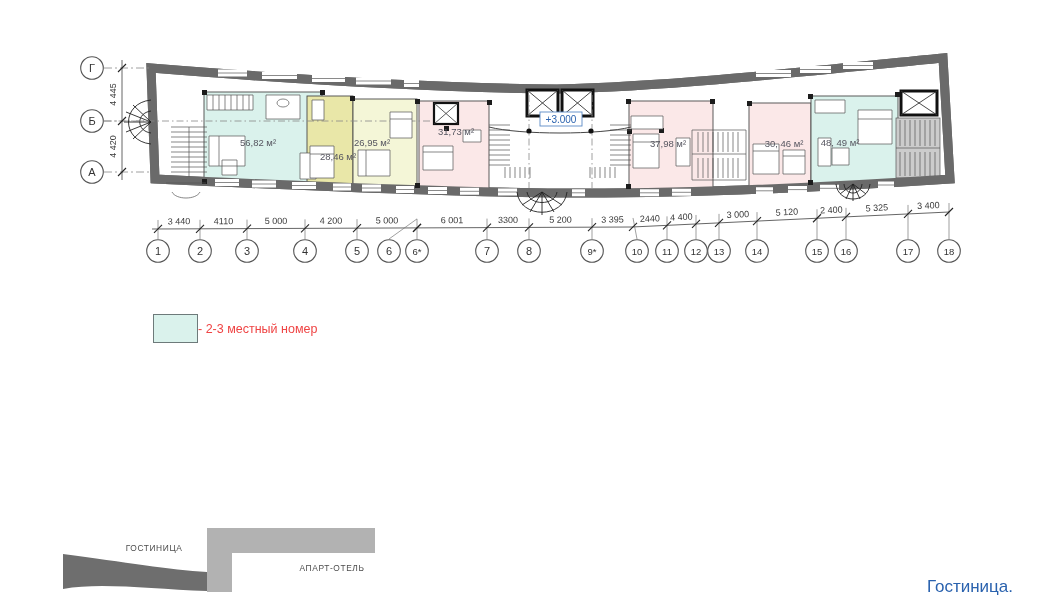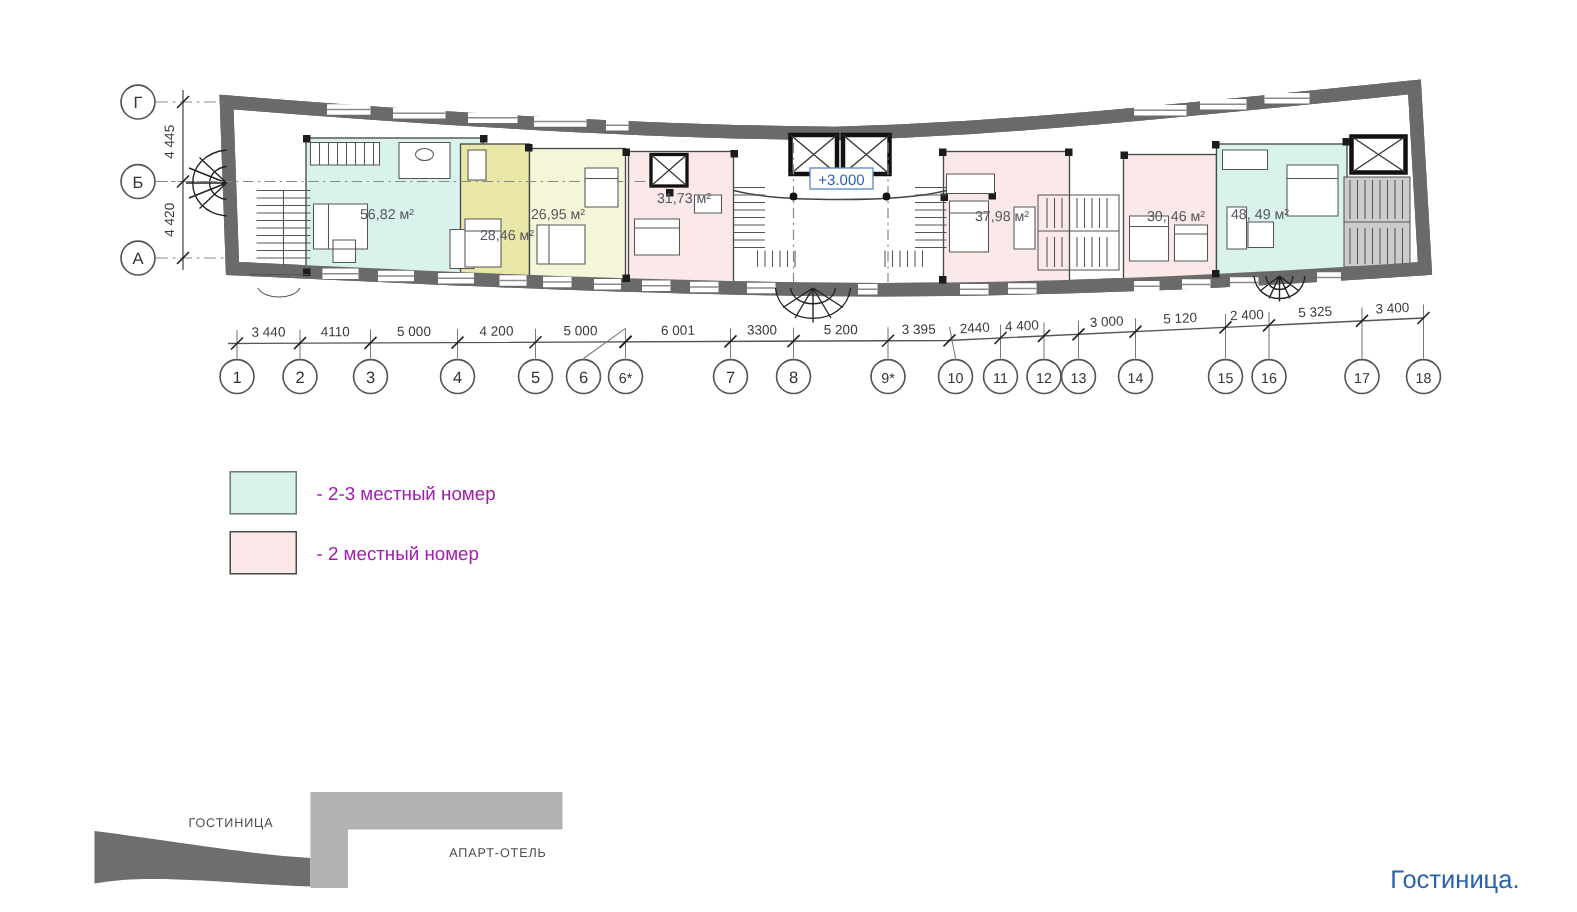--- a/index.html
+++ b/index.html
@@ -11,21 +11,21 @@
   .room-ydark{fill:var(--ydark);}
   .room-ylight{fill:var(--ylight);}
   .legend{position:absolute;left:153px;top:314px;}
   .legend-row{display:flex;align-items:center;height:29px;margin-bottom:11px;}
   .sw{width:45px;height:29px;box-sizing:border-box;border:1.6px solid #4a4a4a;display:flex;}
   .sw-teal{background:var(--teal);border-color:#6d7a7a;}
   .sw-pink{background:var(--pink);}
   .half{flex:1;height:100%;}
   .half-d{background:var(--ydark);border-right:1.2px solid #4a4a4a;}
   .half-l{background:var(--ylight);}
-  .legend-label{margin-left:13px;font-size:12.5px;color:#a21caf;white-space:nowrap;}
+  .legend-label{font-size:12.5px;color:#ef4444;white-space:nowrap;}
   .caption{position:absolute;right:38px;top:577px;font-size:17px;color:var(--blue);}
 </style>
 </head>
 <body>
 
 <div class="stage">
 
 <svg id="plan-svg" width="1051" height="608" viewBox="0 0 1051 608">
 
   <g>
@@ -228,22 +228,18 @@
     <text x="332" y="571" text-anchor="middle" font-size="8.4" letter-spacing="0.6" fill="#4c4c4c">АПАРТ-ОТЕЛЬ</text>
   </g>
 </svg>
 
 
 <div class="legend">
   <div class="legend-row">
     <span class="sw sw-teal"></span>
     <span class="legend-label">- 2-3 местный номер</span>
   </div>
-  <div class="legend-row">
-    <span class="sw sw-pink"></span>
-    <span class="legend-label">- 2 местный номер</span>
-  </div>
 </div>
 
 
 <div class="caption">Гостиница.</div>
 
 </div>
 
 </body></html>

